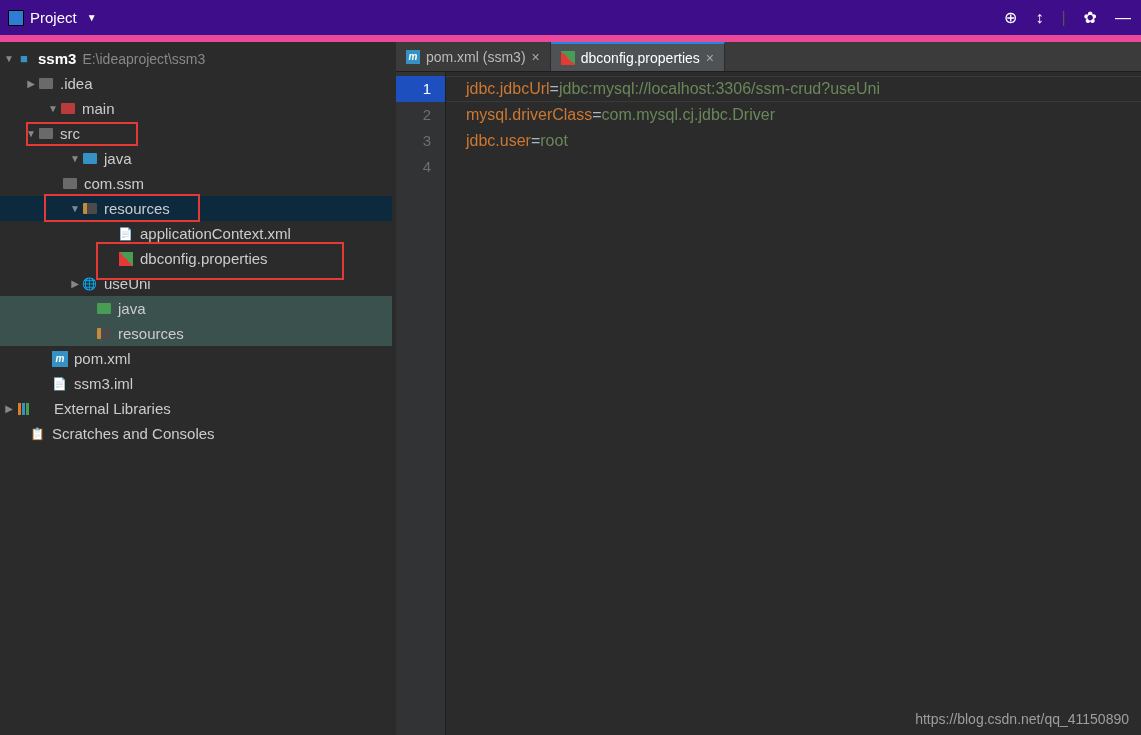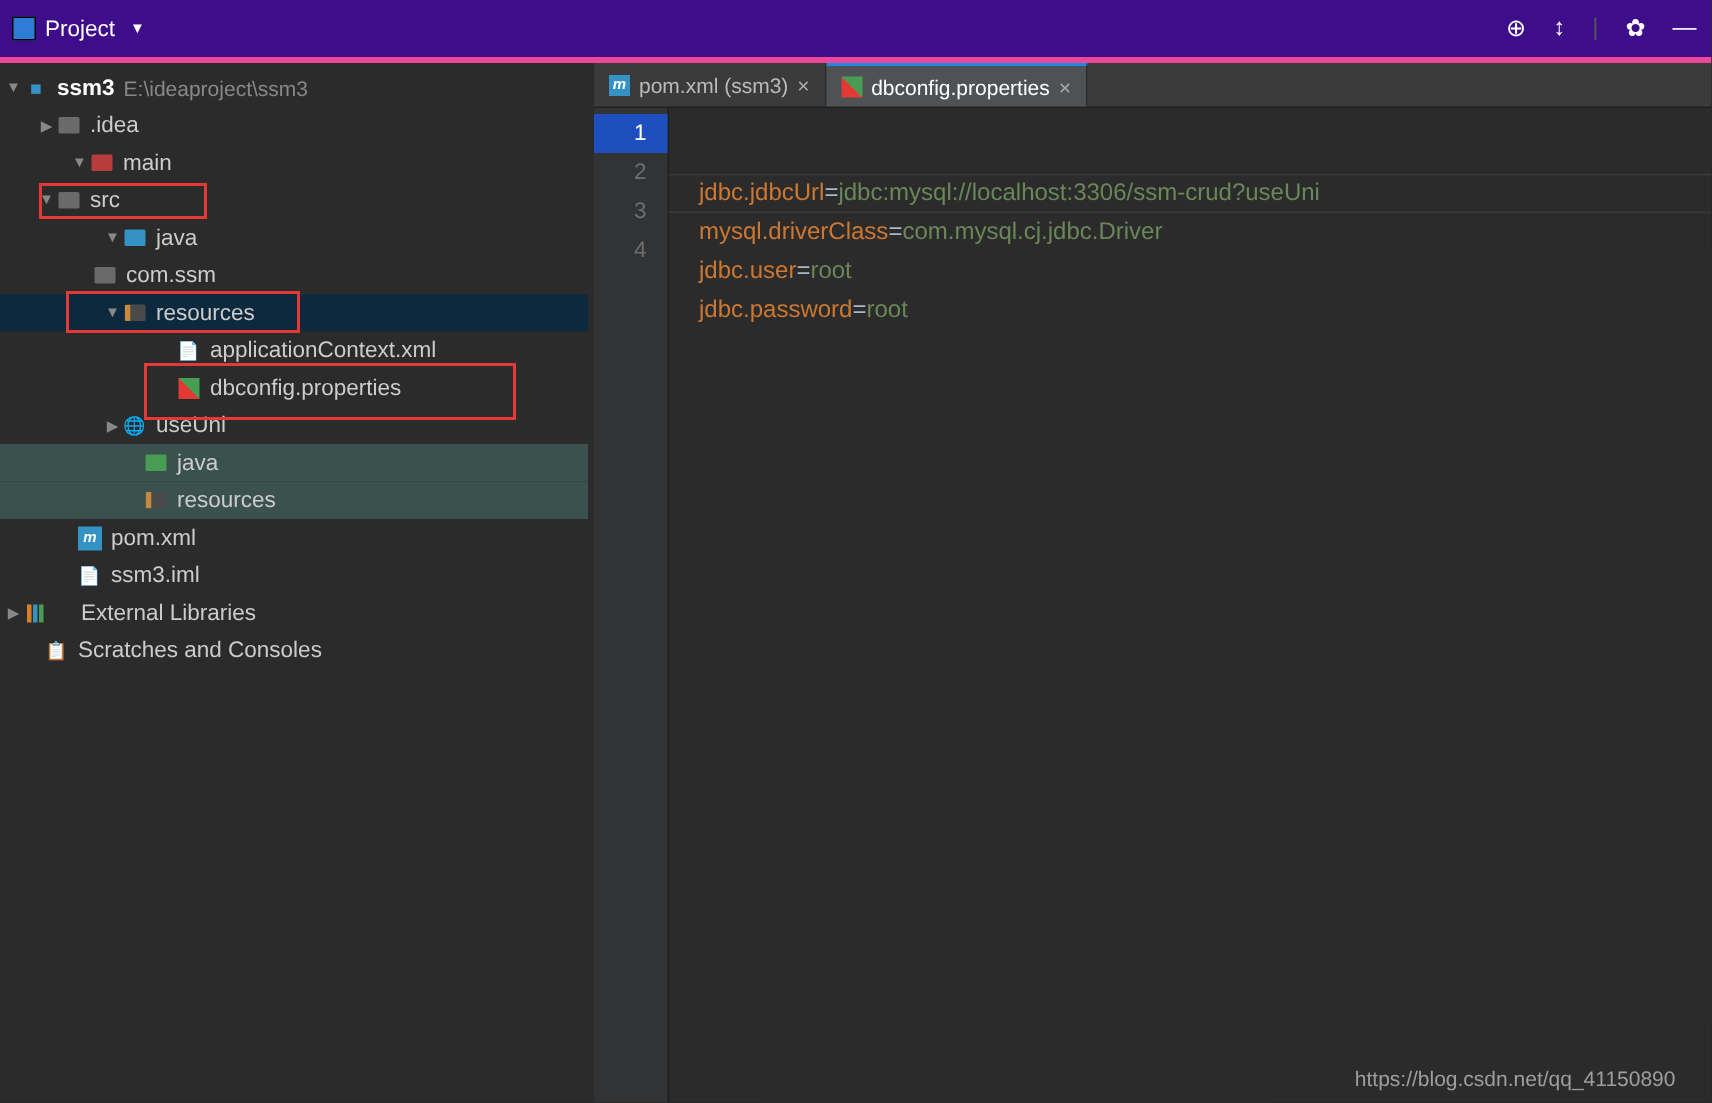--- a/index.html
+++ b/index.html
@@ -1,18 +1,18 @@
 <!DOCTYPE html>
 <html><head>
 <meta charset="utf-8">
 <style>
 * { margin:0; padding:0; box-sizing:border-box; font-family:"Segoe UI",Arial,sans-serif; }
 body { background:#2b2b2b; color:#bbbbbb; font-size:14px; overflow:hidden; width:1141px; height:735px; position:relative; }
 
-.toolbar { height:42px; background:#3e0d8a; display:flex; align-items:center; color:#fff; border-bottom:4px solid #ec4899; }
+.toolbar { height:42px; background:#3e0d8a; display:flex; align-items:center; color:#fff; border-bottom:7px solid #ec4899; }
 .toolbar-left { display:flex; align-items:center; gap:6px; padding-left:8px; }
 .toolbar-left .proj-icon { width:16px;height:16px;background:#2e7cd6;border:1px solid #000;display:inline-block; }
 .toolbar-left .lbl { font-size:15px; }
 .toolbar-left .dd { font-size:10px; margin-left:4px; }
 .toolbar-right { margin-left:auto; display:flex; align-items:center; gap:18px; padding-right:10px; font-size:16px; }
 .toolbar-right span { cursor:pointer; }
 
 .main { display:flex; height:693px; }
 .sidebar { width:396px; background:#2b2b2b; border-right:4px solid #2b2b2b; position:relative; }
 .editor-area { flex:1; background:#2b2b2b; display:flex; flex-direction:column; }
@@ -38,28 +38,28 @@
 .tabs { height:30px; background:#3b3b3b; display:flex; align-items:stretch; border-bottom:1px solid #1e1e1e; }
 .tab { display:flex; align-items:center; padding:0 10px; gap:6px; color:#bbb; border-right:1px solid #2b2b2b; cursor:pointer; font-size:14px; }
 .tab.active { background:#4e5254; color:#fff; border-top:2px solid #1e88e5; }
 .tab .close { color:#aaa; font-size:14px; }
 .tab .micon { width:14px;height:14px;display:inline-block; }
 .micon.m { background:#3592c4; color:#fff; font-size:10px; font-weight:bold; text-align:center; line-height:14px; font-style:italic; }
 .micon.p { background:linear-gradient(45deg,#e53935 50%,#499c54 50%); }
 
 .gutter { width:50px; background:#313335; color:#6e6e6e; text-align:right; padding-right:14px; font-family:Consolas,monospace; font-size:15px; line-height:26px; padding-top:4px; border-right:1px solid #1e1e1e; }
 .gutter .ln.current { background:#1e4fbf; color:#fff; display:block; margin-right:-14px; padding-right:14px; }
-.code { flex:1; font-family:Consolas,monospace; font-size:16px; line-height:26px; padding:4px 0 0 20px; background:#2b2b2b; position:relative;margin-top:40px; }
+.code { flex:1; font-family:Consolas,monospace; font-size:16px; line-height:26px; padding:4px 0 0 20px; background:#2b2b2b; position:relative; }
 .code-wrap { display:flex; flex:1; overflow:hidden; }
 .k { color:#cc7832; } 
 .eq { color:#a9b7c6; }
 .v { color:#6a8759; } 
 .cursor-line { position:absolute; top:4px; left:0; right:0; height:26px; border-top:1px solid #3a3a3a; border-bottom:1px solid #3a3a3a; pointer-events:none; }
 
-.watermark { position:absolute; right:24px; bottom:8px; color:#9e9e9e; font-size:14px; }
+.watermark { position:absolute; right:12px; bottom:8px; color:#9e9e9e; font-size:14px; }
 
 svg.lib-icon { width:16px;height:16px; }
 </style>
 </head>
 <body>
 
 <div class="toolbar">
   <div class="toolbar-left">
     <span class="proj-icon"></span>
     <span class="lbl">Project</span>
@@ -223,19 +223,18 @@
         <span class="ln current">1</span>
         <div class="ln">2</div>
         <div class="ln">3</div>
         <div class="ln">4</div>
       </div>
       <div class="code">
         <div class="cursor-line"></div>
         <div><span class="k">jdbc.jdbcUrl</span><span class="eq">=</span><span class="v">jdbc:mysql://localhost:3306/ssm-crud?useUni</span></div>
         <div><span class="k">mysql.driverClass</span><span class="eq">=</span><span class="v">com.mysql.cj.jdbc.Driver</span></div>
         <div><span class="k">jdbc.user</span><span class="eq">=</span><span class="v">root</span></div>
-        <div><span class="k">jdbc.password</span><span class="eq">=</span><span class="v">root</span></div>
       </div>
     </div>
   </div>
 </div>
 
 <div class="watermark">https://blog.csdn.net/qq_41150890</div>
 
 </body></html>

